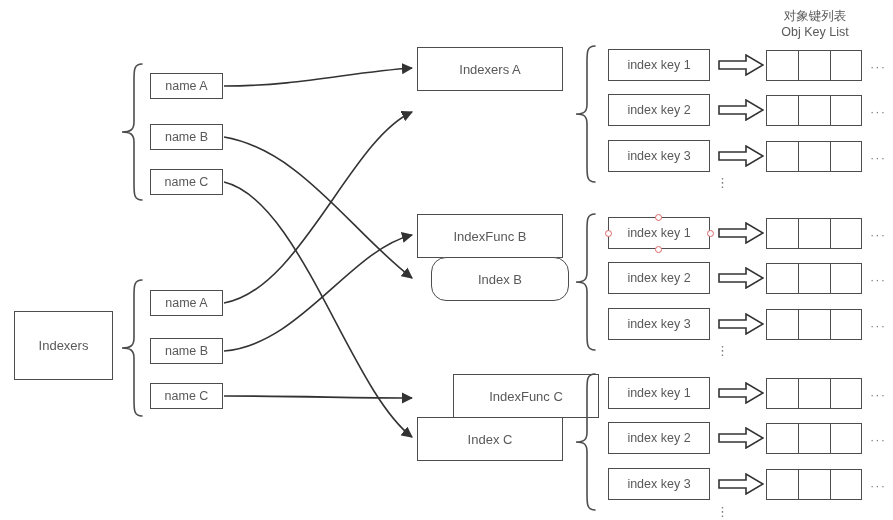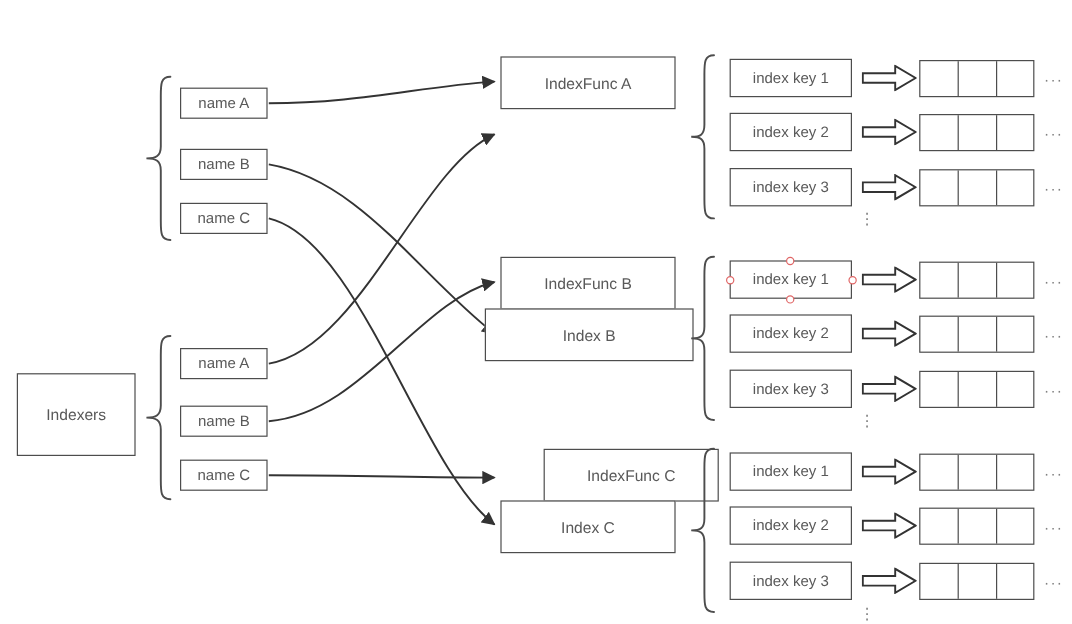--- a/index.html
+++ b/index.html
@@ -83,24 +83,24 @@
     <svg width="24" height="140" viewBox="0 0 24 140">
       <path d="M22,2 C14,2 14,8 14,18 L14,60 C14,68 10,70 2,70 C10,70 14,72 14,80
                L14,122 C14,132 14,138 22,138" fill="none" stroke="#4d4d4d" stroke-width="1.6" stroke-linecap="round"></path>
     </svg>
   </div>
 
   <div class="node name-node" style="left:150px;top:290px;width:73px;height:26px;">name A</div>
   <div class="node name-node" style="left:150px;top:338px;width:73px;height:26px;">name B</div>
   <div class="node name-node" style="left:150px;top:383px;width:73px;height:26px;">name C</div>
 
-  <div class="node big-node" style="left:417px;top:47px;width:146px;height:44px;">IndexFunc A</div>
+  <div class="node big-node" style="left:417px;top:47px;width:146px;height:44px;">Indexers A</div>
 
   <div class="node big-node" style="left:417px;top:214px;width:146px;height:44px;text-align:right;">IndexFunc B</div>
-  <div class="node big-node" style="left:404px;top:257px;width:174px;height:44px;">Index B</div>
+  <div class="node big-node" style="left:431px;top:257px;width:138px;height:44px;border-radius:15px;">Index B</div>
 
   <div class="node big-node" style="left:417px;top:374px;width:146px;height:44px;margin-left:36px;">IndexFunc C</div>
   <div class="node big-node" style="left:417px;top:417px;width:146px;height:44px;">Index C</div>
 
   <div class="brace" style="left:575px;top:44px;width:22px;height:140px;">
     <svg width="22" height="140" viewBox="0 0 22 140">
       <path d="M20,2 C12,2 12,8 12,18 L12,60 C12,68 9,70 1,70 C9,70 12,72 12,80
                L12,122 C12,132 12,138 20,138" fill="none" stroke="#4d4d4d" stroke-width="1.6" stroke-linecap="round"></path>
     </svg>
   </div>
@@ -110,20 +110,24 @@
                L12,122 C12,132 12,138 20,138" fill="none" stroke="#4d4d4d" stroke-width="1.6" stroke-linecap="round"></path>
     </svg>
   </div>
   <div class="brace" style="left:575px;top:372px;width:22px;height:140px;">
     <svg width="22" height="140" viewBox="0 0 22 140">
       <path d="M20,2 C12,2 12,8 12,18 L12,60 C12,68 9,70 1,70 C9,70 12,72 12,80
                L12,122 C12,132 12,138 20,138" fill="none" stroke="#4d4d4d" stroke-width="1.6" stroke-linecap="round"></path>
     </svg>
   </div>
 
+  <div class="hdr" style="left:760px;top:8px;width:110px;">
+    <div>对象键列表</div>
+    <div>Obj Key List</div>
+  </div>
 
   <div class="node key-node" style="left:608px;top:49px;width:102px;height:32px;">index key 1</div>
   <div class="blockarrow" style="left:718px;top:54px;width:46px;height:22px;">
     <svg width="46" height="22" viewBox="0 0 46 22">
       <path d="M1,7 L28,7 L28,1 L45,11 L28,21 L28,15 L1,15 Z" fill="#ffffff" stroke="#333333" stroke-width="1.6" stroke-linejoin="miter"></path>
     </svg>
   </div>
   <div class="stack" style="left:766px;top:50px;width:96px;height:31px;">
     <div class="cell" style="left:0;width:32px;"></div>
     <div class="cell" style="left:32px;width:32px;"></div>

